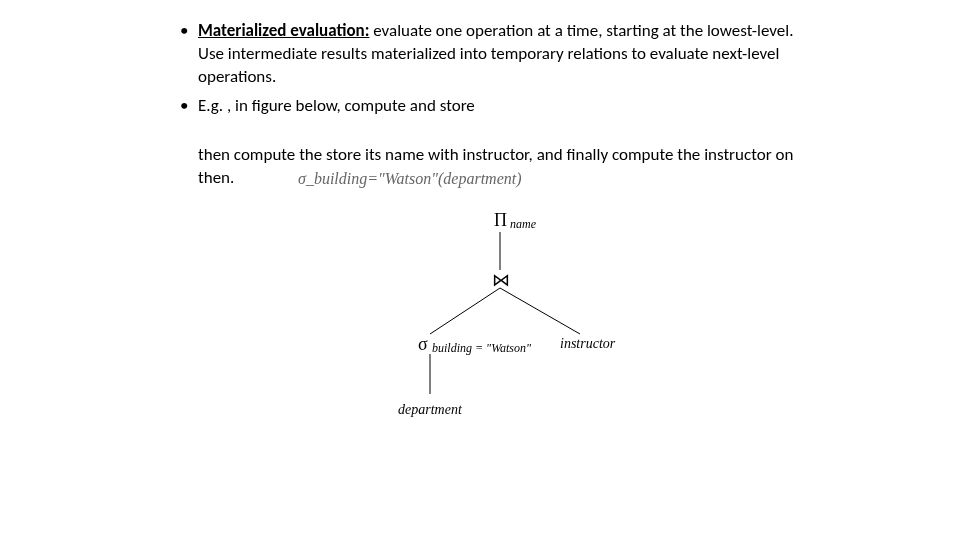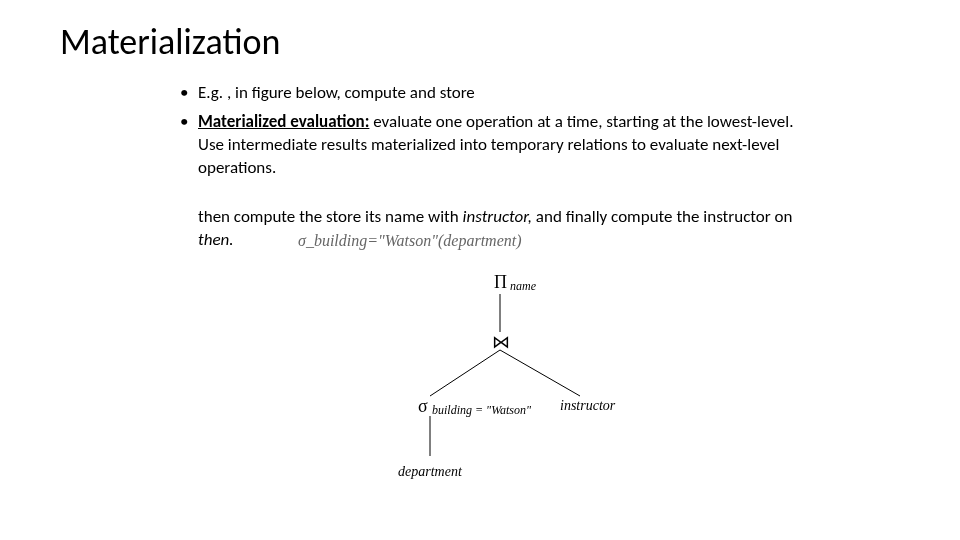--- a/index.html
+++ b/index.html
@@ -51,21 +51,20 @@
     margin: 2px 0;
     padding-left: 18px;
   }
   .continuation {
     font-size: 17px;
     line-height: 1.35;
     padding-left: 18px;
     margin-top: -6px;
   }
   .italic-word {
-    font-style: italic;
   }
   .diagram-wrap {
     display: flex;
     justify-content: center;
     margin-top: 14px;
   }
   svg.tree {
     display: block;
   }
   .node-op {
@@ -80,29 +79,28 @@
   .node-leaf {
     font-family: "Times New Roman", serif;
     font-style: italic;
     font-size: 14px;
   }
 </style>
 </head>
 <body>
 
 <div class="slide">
-  <div class="title">Materialization</div>
 
   <div class="content">
-
-    <div class="bullet">E.g. , in figure below, compute and store</div>
 
     <div class="bullet">
       <span class="bold-lead">Materialized evaluation:</span><span>  evaluate one operation at a time, starting at the lowest-level.  Use intermediate results materialized into temporary relations to evaluate next-level operations.</span>
     </div>
+
+    <div class="bullet">E.g. , in figure below, compute and store</div>
 
     <div style="height:26px"></div>
 
     <div class="continuation">
       <span>then compute the store its name with </span><span class="italic-word">instructor,</span><span> and finally compute the instructor on </span><span class="italic-word">then.</span>
     </div>
 
     <div style="position:relative; height:0;">
       <span class="formula-inline" style="position:absolute; top:-22px; left:100px; white-space:nowrap;">σ_building="Watson"(department)</span>
     </div>

